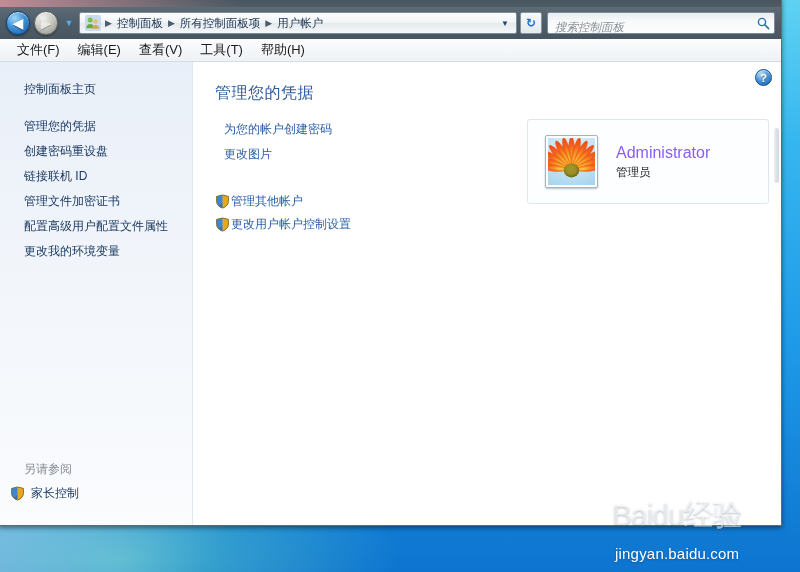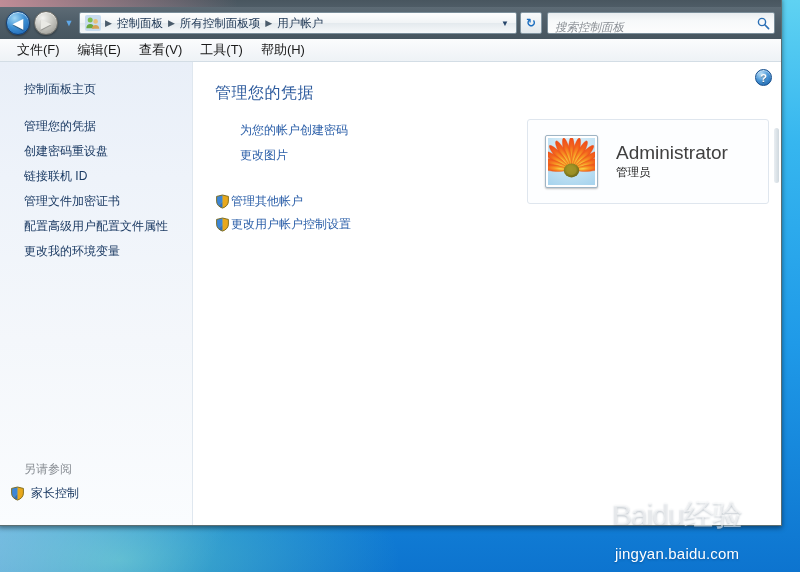--- a/index.html
+++ b/index.html
@@ -178,21 +178,21 @@
     box-shadow: inset 0 1px 1px rgba(255,255,255,.6);
     display: flex; align-items: center; justify-content: center;
     color: #fff; font-size: 11px; font-weight: bold;
     text-shadow: 0 1px 1px rgba(0,0,0,.4);
   }
   #content-title {
     position: absolute; left: 22px; top: 20px;
     font-size: 16px; color: #2f5c9e; letter-spacing: .5px; line-height: 22px;
   }
   #primary-links {
-    position: absolute; left: 47px; top: 56px;
+    position: absolute; left: 31px; top: 56px; font-family: Liberation Mono, monospace;
   }
   .primary-link {
     font-size: 12px; color: #2a5ea8; padding: 4px 0; line-height: 17px;
   }
   #shield-links {
     position: absolute; left: 22px; top: 128px;
   }
   .shield-link-row {
     display: flex; align-items: center; gap: 1px; padding: 3px 0;
   }
@@ -219,21 +219,21 @@
     padding: 2px;
     border-radius: 2px;
     box-shadow: 0 1px 2px rgba(0,0,0,.25), inset 0 0 0 1px #fff;
   }
   #avatar-pic {
     width: 100%; height: 100%; position: relative; overflow: hidden;
     background: linear-gradient(180deg, #cfe9f6 0%, #bcdff2 40%, #d9eef8 100%);
   }
   #account-text { margin-left: 18px; }
   #account-name {
-    font-size: 19px; color: #404040; line-height: 20px;
+    font-size: 16px; color: #8b5cf6; line-height: 20px;
   }
   #account-role {
     font-size: 11.5px; color: #1b1b1b; line-height: 16px; margin-top: 1px;
   }
 
   
   #scroll-nub {
     position: absolute; right: 2px; top: 66px; width: 5px; height: 55px;
     background: linear-gradient(90deg, #e9eef2, #cfd8de);
     border-radius: 3px;

